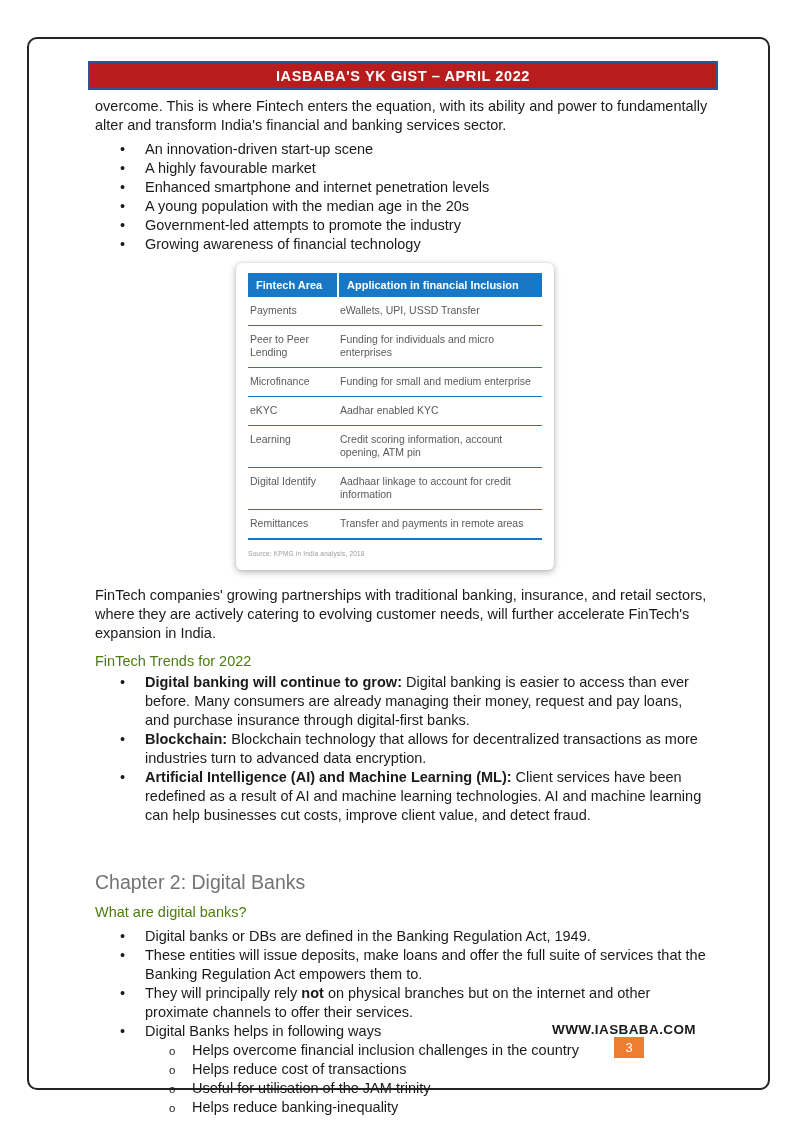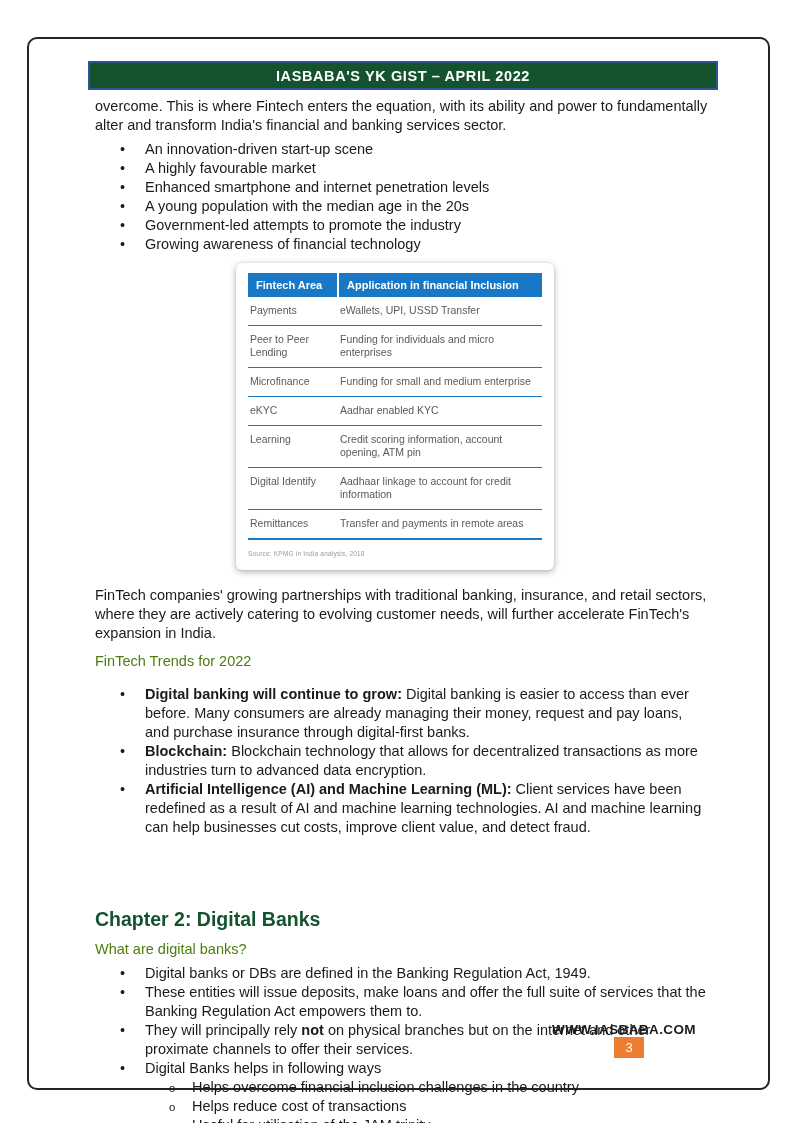--- a/index.html
+++ b/index.html
@@ -12,21 +12,21 @@
     overflow:hidden;
   }
   .page-frame {
     position:absolute; left:27px; top:37px;
     width:743px; height:1053px;
     border:2px solid #242424; border-radius:10px;
   }
   .header-bar {
     position:absolute; left:88px; top:61px;
     width:630px; height:29px;
-    background:#14532d; border:2px solid #2F5496;
+    background:#b91c1c; border:2px solid #2F5496;
     display:flex; align-items:center; justify-content:center;
     color:#ffffff; font-weight:bold; font-size:14.5px; letter-spacing:0.6px;
   }
   .content {
     position:absolute; left:95px; top:97px; width:614px;
     font-size:14.5px; line-height:19px;
   }
   ul.bullets { list-style:none; margin-top:5px; }
   ul.bullets > li { position:relative; padding-left:50px; }
   ul.bullets > li::before { content:"•"; position:absolute; left:25px; top:0; }
@@ -42,22 +42,22 @@
     background:#1878C6; color:#ffffff; font-size:11px; line-height:12px;
     text-align:left; padding:6px 8px; font-weight:bold;
   }
   .ftable th:first-child { width:90px; border-right:2px solid #ffffff; }
   .ftable td { padding:7px 6px 8px 2px; border-bottom:1.5px solid #1878C6; vertical-align:top; }
   .ftable tr:first-child td { border-top:none; }
   .ftable tr:last-child td { border-bottom:2.5px solid #1878C6; }
   .source-note { font-size:6.5px; color:#9a9a9a; margin-top:4px; letter-spacing:0.2px; }
   .para { margin-top:16px; }
   .green-heading { margin-top:9px; color:#4d7c0f; font-weight:normal; font-size:14.5px; }
-  ul.bullets.trends { margin-top:14px; }
-  .chapter-title { margin-top:70px; color:#14532d; font-weight:bold; font-size:19.5px; line-height:24px; }
+  ul.bullets.trends { margin-top:2px; }
+  .chapter-title { margin-top:45px; color:#737373; font-weight:normal; font-size:19.5px; line-height:24px; }
   .sub-heading { margin-top:9px; }
   ul.sub { list-style:none; }
   ul.sub > li { position:relative; padding-left:47px; }
   ul.sub > li::before { content:"o"; position:absolute; left:24px; top:0.5px; font-size:11.5px; }
   b, .bold { font-weight:bold; }
   
   .footer { position:absolute; top:1022px; right:88px; height:36px; display:flex; align-items:center;flex-direction:column; }
   .footer-site { font-weight:bold; font-size:13.5px; letter-spacing:0.4px; margin-right:10px; }
   .page-badge {
     width:30px; height:36px; background:#ED7D31; color:#ffffff;

